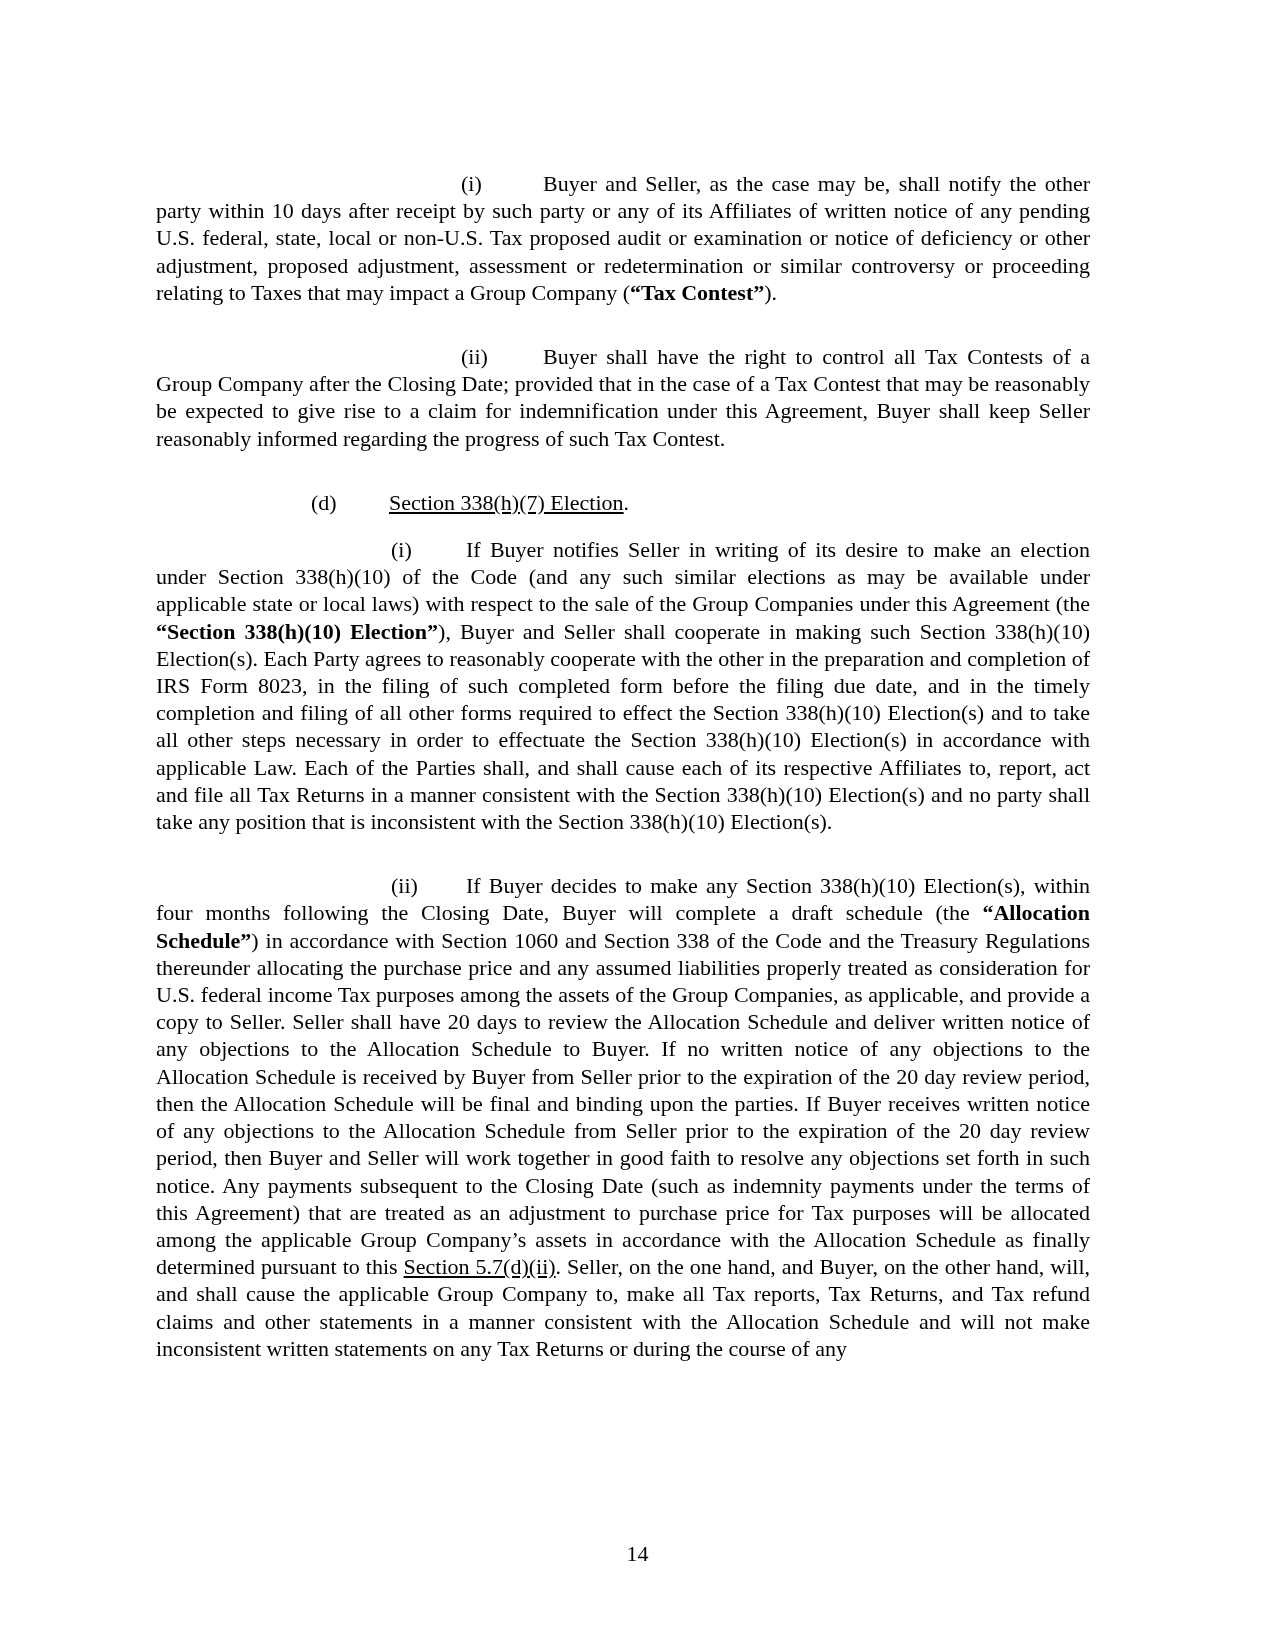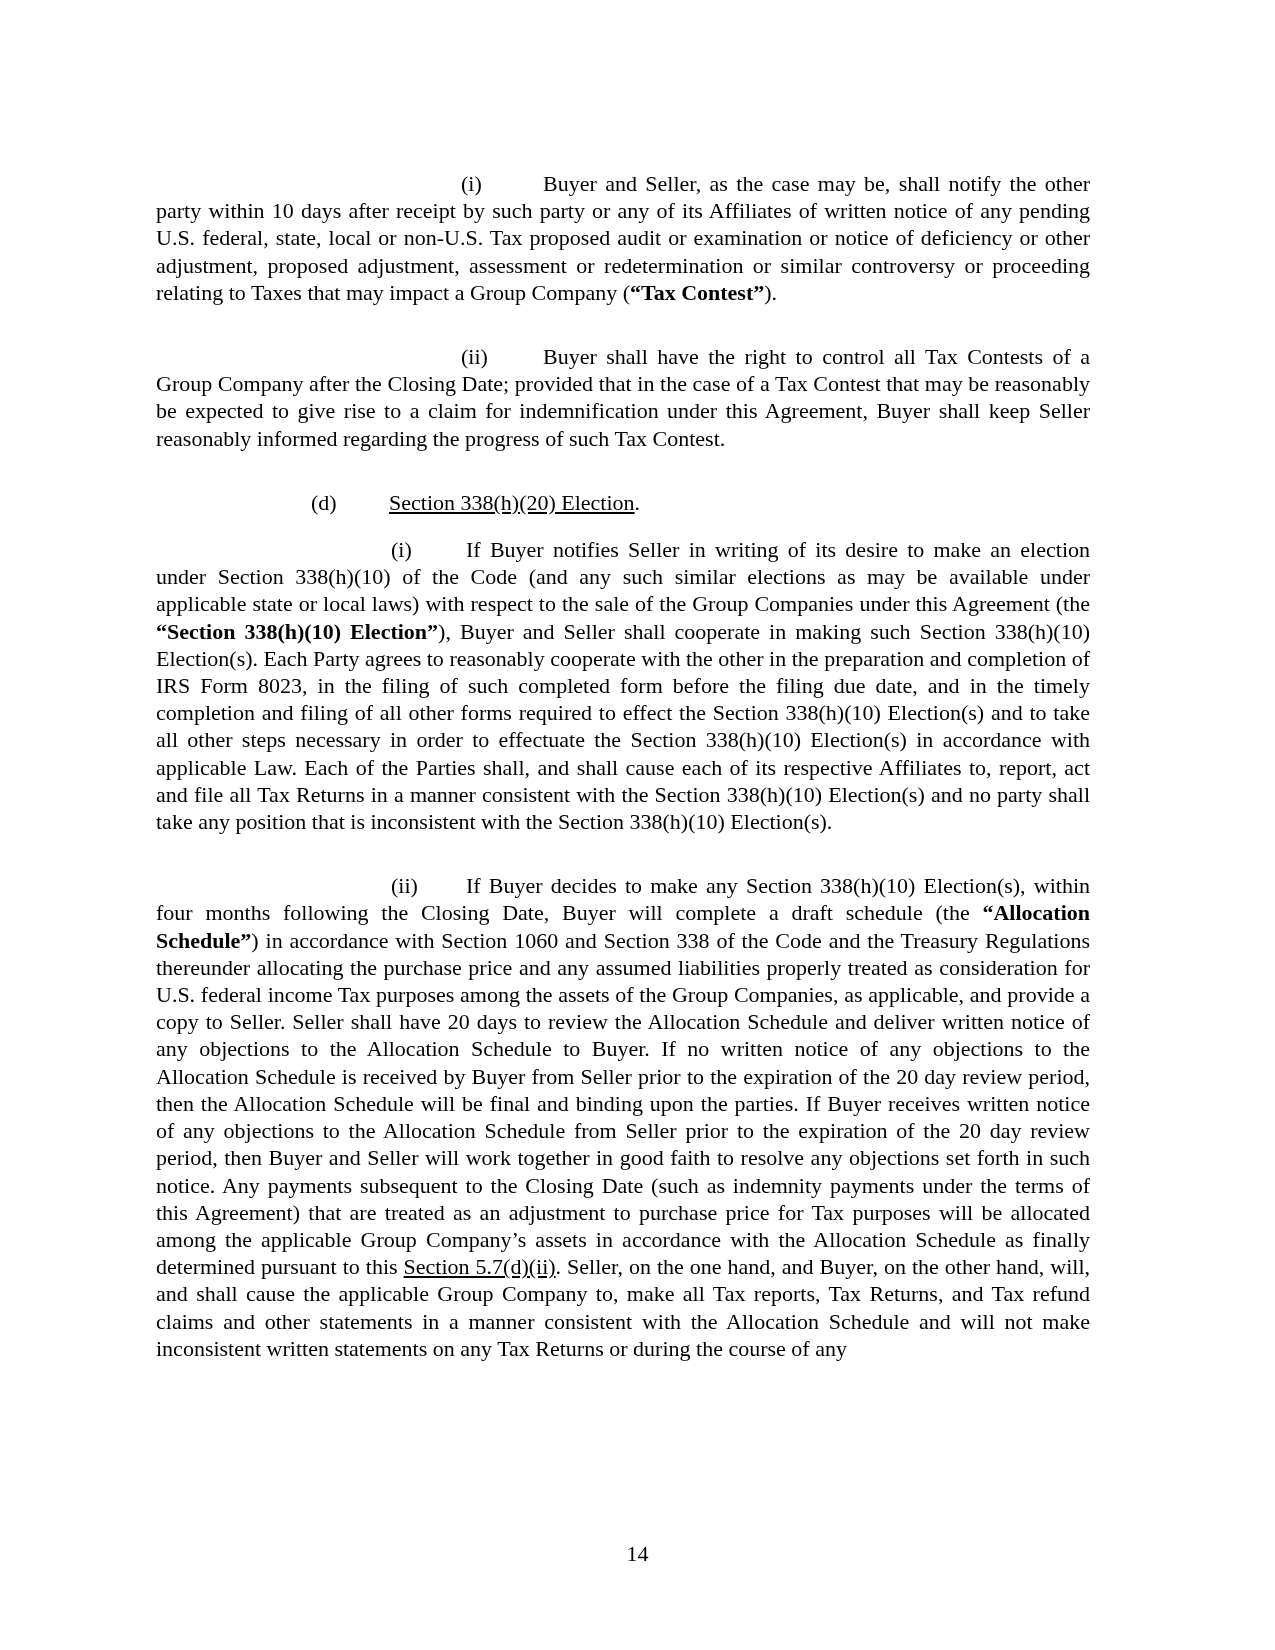--- a/index.html
+++ b/index.html
@@ -62,21 +62,21 @@
 </head>
 <body>
 
 <div class="page">
   <div class="content">
 
     <p class="para"><span class="tab w305"></span><span class="plabel lw82">(i)</span><span>Buyer and Seller, as the case may be, shall notify the other party within 10 days after receipt by such party or any of its Affiliates of written notice of any pending U.S. federal, state, local or non-U.S. Tax proposed audit or examination or notice of deficiency or other adjustment, proposed adjustment, assessment or redetermination or similar controversy or proceeding relating to Taxes that may impact a Group Company (</span><span class="term">“Tax Contest”</span><span>).</span></p>
 
     <p class="para"><span class="tab w305"></span><span class="plabel lw82">(ii)</span><span>Buyer shall have the right to control all Tax Contests of a Group Company after the Closing Date; provided that in the case of a Tax Contest that may be reasonably be expected to give rise to a claim for indemnification under this Agreement, Buyer shall keep Seller reasonably informed regarding the progress of such Tax Contest.</span></p>
 
-    <p class="para heading"><span class="tab w155"></span><span class="plabel lw78">(d)</span><span class="uline">Section 338(h)(20) Election</span><span>.</span></p>
+    <p class="para heading"><span class="tab w155"></span><span class="plabel lw78">(d)</span><span class="uline">Section 338(h)(7) Election</span><span>.</span></p>
 
     <p class="para"><span class="tab w235"></span><span class="plabel lw75">(i)</span><span>If Buyer notifies Seller in writing of its desire to make an election under Section 338(h)(10) of the Code (and any such similar elections as may be available under applicable state or local laws) with respect to the sale of the Group Companies under this Agreement (the </span><span class="term">“Section 338(h)(10) Election”</span><span>), Buyer and Seller shall cooperate in making such Section 338(h)(10) Election(s).  Each Party agrees to reasonably cooperate with the other in the preparation and completion of IRS Form 8023, in the filing of such completed form before the filing due date, and in the timely completion and filing of all other forms required to effect the Section 338(h)(10) Election(s) and to take all other steps necessary in order to effectuate the Section 338(h)(10) Election(s) in accordance with applicable Law. Each of the Parties shall, and shall cause each of its respective Affiliates to, report, act and file all Tax Returns in a manner consistent with the Section 338(h)(10) Election(s) and no party shall take any position that is inconsistent with the Section 338(h)(10) Election(s).</span></p>
 
     <p class="para"><span class="tab w235"></span><span class="plabel lw75">(ii)</span><span>If Buyer decides to make any Section 338(h)(10) Election(s), within four months following the Closing Date, Buyer will complete a draft schedule (the </span><span class="term">“Allocation Schedule”</span><span>) in accordance with Section 1060 and Section 338 of the Code and the Treasury Regulations thereunder allocating the purchase price and any assumed liabilities properly treated as consideration for U.S. federal income Tax purposes among the assets of the Group Companies, as applicable, and provide a copy to Seller.  Seller shall have 20 days to review the Allocation Schedule and deliver written notice of any objections to the Allocation Schedule to Buyer.  If no written notice of any objections to the Allocation Schedule is received by Buyer from Seller prior to the expiration of the 20 day review period, then the Allocation Schedule will be final and binding upon the parties.  If Buyer receives written notice of any objections to the Allocation Schedule from Seller prior to the expiration of the 20 day review period, then Buyer and Seller will work together in good faith to resolve any objections set forth in such notice.  Any payments subsequent to the Closing Date (such as indemnity payments under the terms of this Agreement) that are treated as an adjustment to purchase price for Tax purposes will be allocated among the applicable Group Company’s assets in accordance with the Allocation Schedule as finally determined pursuant to this </span><span class="uline">Section 5.7(d)(ii)</span><span>.  Seller, on the one hand, and Buyer, on the other hand, will, and shall cause the applicable Group Company to, make all Tax reports, Tax Returns, and Tax refund claims and other statements in a manner consistent with the Allocation Schedule and will not make inconsistent written statements on any Tax Returns or during the course of any</span></p>
 
   </div>
 
   <div class="footer"><span>14</span></div>
 </div>
 

